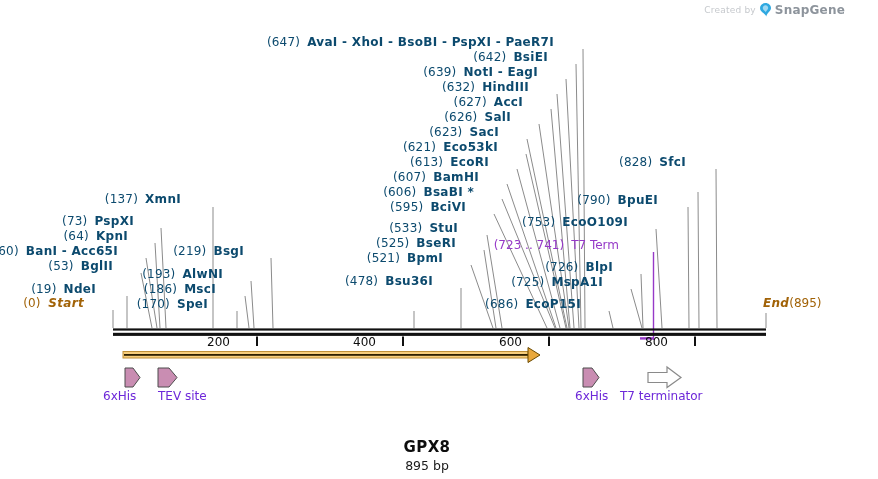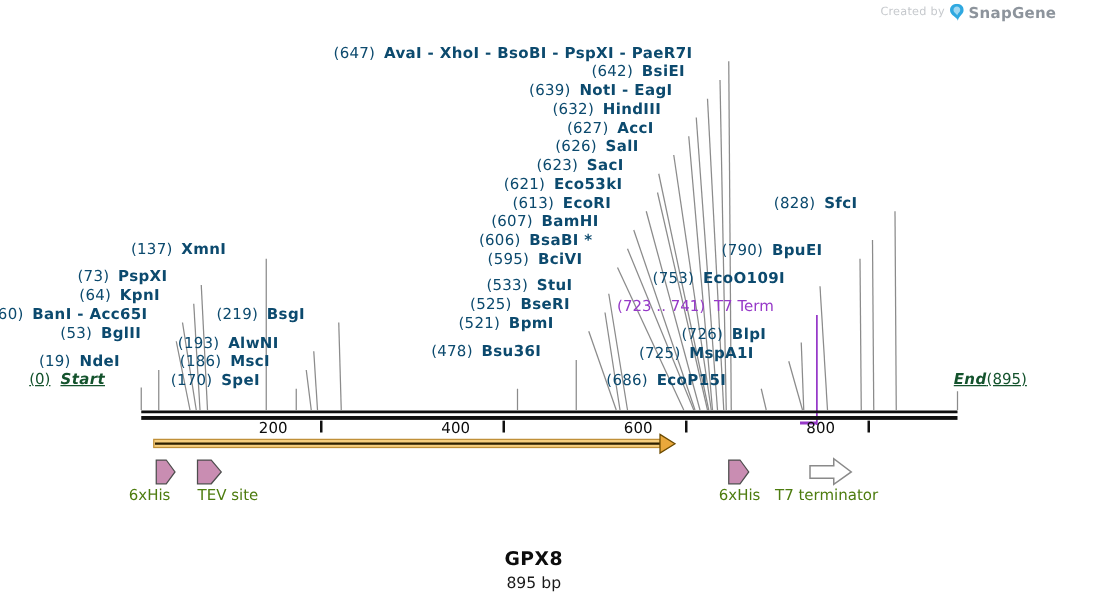--- a/index.html
+++ b/index.html
@@ -6,27 +6,27 @@
   #canvas{
     position:relative;width:854px;height:479px;background:#ffffff;overflow:hidden;
     font-family:"DejaVu Sans","Liberation Sans",sans-serif;color:#111;
   }
   #map-svg{position:absolute;left:0;top:0;}
   .site{position:absolute;white-space:nowrap;font-size:12px;line-height:13px;color:#0c4a6e;}
   .site .pos{font-weight:400;margin-right:7px;letter-spacing:.2px;}
   .site .nm{font-weight:700;letter-spacing:.3px;}
   .t7label{position:absolute;white-space:nowrap;font-size:12px;line-height:13px;color:#9639C8;}
   .t7label .pos{margin-right:7px;}
-  .boundary{position:absolute;white-space:nowrap;font-size:12px;line-height:13px;color:#14532d;text-decoration:underline;}
+  .boundary{position:absolute;white-space:nowrap;font-size:12px;line-height:13px;color:#a16207;}
   .boundary .se{font-weight:700;font-style:italic;letter-spacing:.3px;}
   .boundary .pos{font-weight:400;}
   .boundary .pos.before{margin-right:8px;}
   .boundary .pos.after{margin-left:0;}
   .ruler-num{position:absolute;font-size:12px;line-height:12px;color:#0d0d0d;white-space:nowrap;}
-  .feat-label{position:absolute;font-size:12px;line-height:13px;color:#4d7c0f;white-space:nowrap;}
+  .feat-label{position:absolute;font-size:12px;line-height:13px;color:#6d28d9;white-space:nowrap;}
   .title-block{position:absolute;left:0;right:0;top:438px;text-align:center;}
   .title-block .ttl{font-size:15px;font-weight:700;letter-spacing:.4px;color:#0d0d0d;}
   .title-block .bp{font-size:12.5px;margin-top:2px;color:#1a1a1a;}
   .watermark{position:absolute;right:9px;top:3px;display:flex;align-items:center;gap:4px;}
   .watermark .created{font-size:9px;color:#c6c9cd;letter-spacing:.2px;}
   .watermark .brand{font-size:12px;font-weight:600;color:#8d949c;letter-spacing:.2px;}
 </style>
 </head>
 <body>
 

